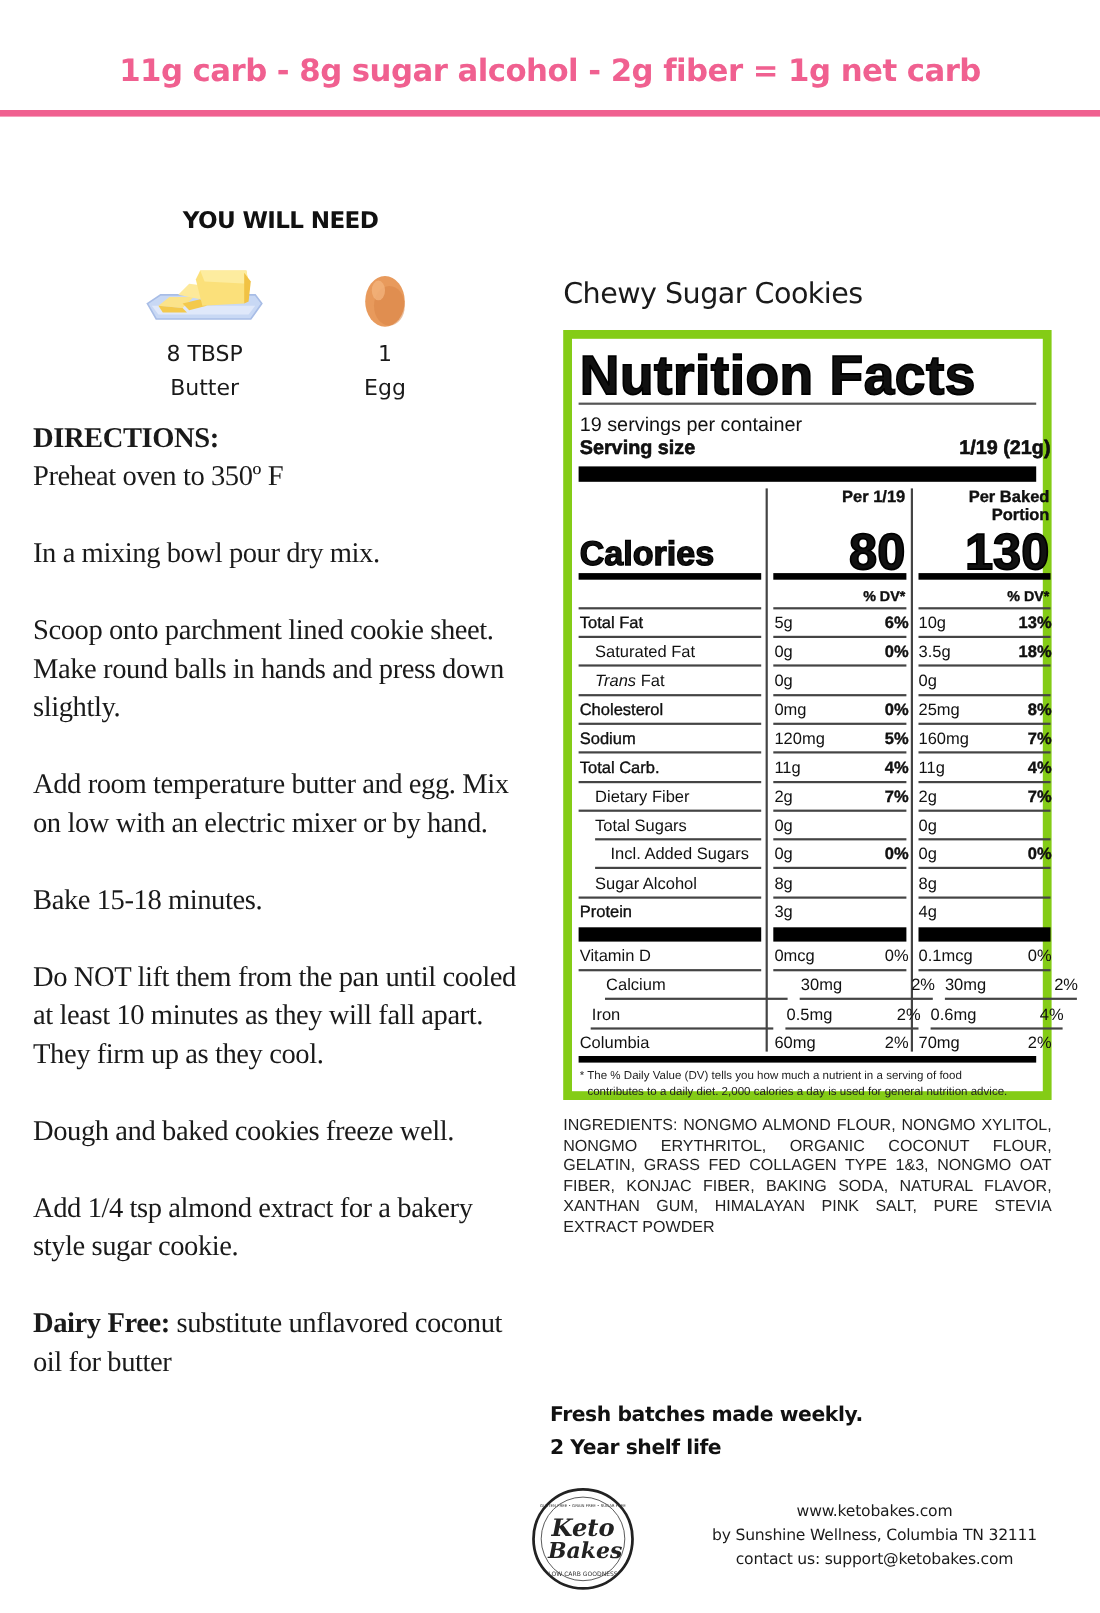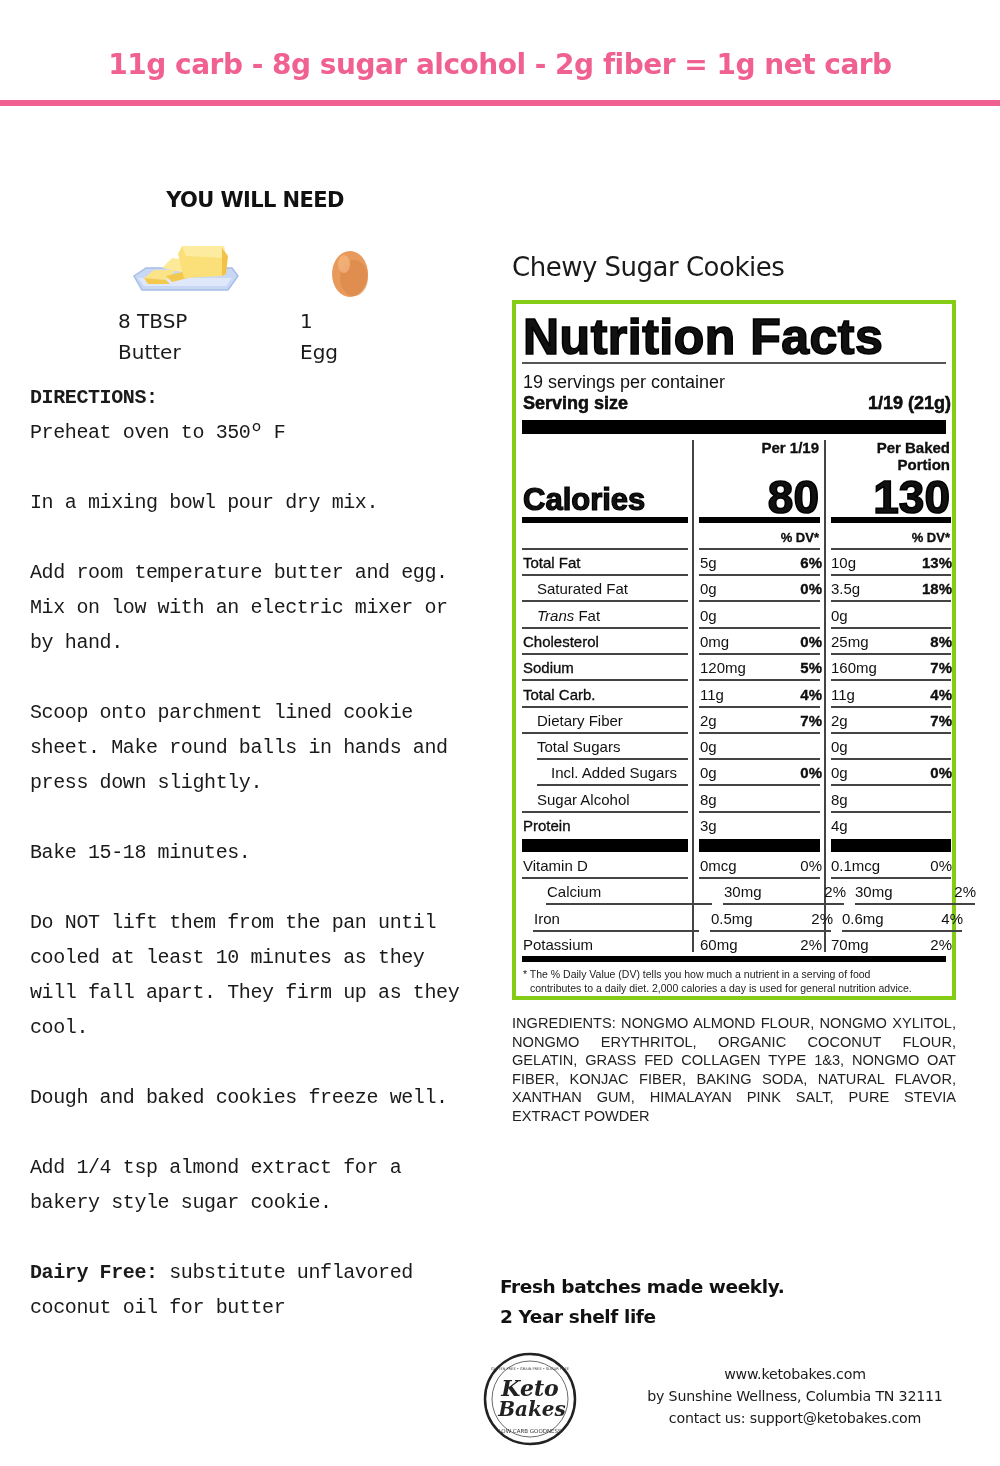--- a/index.html
+++ b/index.html
@@ -6,35 +6,35 @@
   html, body { width: 1000px; height: 1466px; background: #ffffff; overflow: hidden; }
   body { position: relative; font-family: "Liberation Sans", sans-serif; color: #111; }
 
   .top-banner { position: absolute; left: 0; top: 0; width: 1000px; height: 107px; }
   .top-banner .headline { position: absolute; left: 0; top: 48px; width: 1000px; text-align: center;
     font-family: "DejaVu Sans", sans-serif; font-weight: bold; font-size: 28px; letter-spacing: -0.5px; }
   .top-banner .bar { position: absolute; left: 0; top: 100px; width: 1000px; height: 6px; }
 
   .need-title { position: absolute; left: 120px; top: 188px; width: 270px; text-align: center;
     font-family: "DejaVu Sans", sans-serif; font-weight: bold; font-size: 21px; letter-spacing: -0.6px; }
-  .need-item { position: absolute; font-family: "DejaVu Sans", sans-serif; font-size: 20px; line-height: 31px; color: #1a1a1a; }
+  .need-item { position: absolute; text-align: center; font-family: "DejaVu Sans", sans-serif; font-size: 20px; line-height: 31px; color: #1a1a1a; }
   .need-item .pic { height: 60px; display: flex; align-items: flex-end; justify-content: center; margin-bottom: 8px; }
   .butter-item { left: 118px; top: 238px; width: 136px; }
   .egg-item { left: 300px; top: 238px; width: 100px; }
 
   .directions { position: absolute; left: 30px; top: 380px; width: 450px;
-    font-family: Liberation Mono, monospace; font-size: 20px; line-height: 35px; color: #1a1a1a; letter-spacing: -0.4px; }
+    font-family: Liberation Serif, serif; font-size: 26px; line-height: 35px; color: #1a1a1a; letter-spacing: -0.4px; }
   .directions .dir-title { font-weight: bold; }
   .directions p { margin-bottom: 35px; }
   .directions p.tight { margin-bottom: 0; }
   .directions b { font-weight: bold; }
 
   .product-title { position: absolute; left: 512px; top: 252px; font-family: "DejaVu Sans", sans-serif; font-size: 26px; color: #1a1a1a; letter-spacing: -0.5px; }
 
-  .label { position: absolute; left: 512px; top: 300px; width: 444px; height: 700px; border: 4px solid #84cc16; background: #fff; }
+  .label { position: absolute; left: 512px; top: 300px; width: 444px; height: 700px; border: 8px solid #84cc16; background: #fff; }
   .label .nf-title { position: absolute; left: 7px; top: 3px; font-family: "Liberation Sans", sans-serif; font-weight: 900; font-size: 50px; letter-spacing: 0.5px; -webkit-text-stroke: 1.6px #000; line-height: 60px; }
   .label .rule-thin { position: absolute; left: 6px; right: 6px; height: 2px; background: #555; }
   .label .servings { position: absolute; left: 7px; top: 68px; font-size: 18px; }
   .label .serving-size { position: absolute; left: 7px; top: 89px; width: 428px; font-size: 18px; font-weight: bold; display: flex; justify-content: space-between; -webkit-text-stroke: 0.5px #000; }
   .label .bar-thick { position: absolute; left: 6px; right: 6px; height: 14px; background: #000; }
 
   .col-head { position: absolute; font-size: 15px; font-weight: bold; text-align: right; line-height: 17px; -webkit-text-stroke: 0.3px #000; }
   .cal-label { position: absolute; left: 7px; top: 178px; font-size: 31px; font-weight: 900; -webkit-text-stroke: 1.2px #000; }
   .cal-val { position: absolute; font-size: 46px; font-weight: 900; text-align: right; -webkit-text-stroke: 1.6px #000; line-height: 46px; }
   .seg { position: absolute; background: #000; }
@@ -99,22 +99,22 @@
     </svg>
   </div>
   <div>1</div>
   <div>Egg</div>
 </div>
 
 <div class="directions">
   <div class="dir-title">DIRECTIONS:</div>
   <p>Preheat oven to 350º F</p>
   <p>In a mixing bowl pour dry mix.</p>
+  <p>Scoop onto parchment lined cookie sheet. Make round balls in hands and press down slightly.</p>
   <p>Add room temperature butter and egg. Mix on low with an electric mixer or by hand.</p>
-  <p>Scoop onto parchment lined cookie sheet. Make round balls in hands and press down slightly.</p>
   <p>Bake 15-18 minutes.</p>
   <p>Do NOT lift them from the pan until cooled at least 10 minutes as they will fall apart. They firm up as they cool.</p>
   <p>Dough and baked cookies freeze well.</p>
   <p>Add 1/4 tsp almond extract for a bakery style sugar cookie.</p>
   <p class="tight"><b>Dairy Free:</b><span> substitute unflavored coconut oil for butter</span></p>
 </div>
 
 <div class="product-title">Chewy Sugar Cookies</div>
 
 <div class="label">
@@ -288,21 +288,21 @@
         <span class="name">Iron</span>
         <span class="v1">0.5mg</span>
         <span class="p1">2%</span>
         <span class="v2">0.6mg</span>
         <span class="p2">4%</span>
         <span class="ln" style="left:0; width:166px;"></span>
         <span class="ln" style="left:177px; width:121px;"></span>
         <span class="ln" style="left:309px; width:120px;"></span>
       </div>
       <div class="row" style="top: 627.9px;">
-        <span class="name">Potassium</span>
+        <span class="name">Columbia</span>
         <span class="v1">60mg</span>
         <span class="p1">2%</span>
         <span class="v2">70mg</span>
         <span class="p2">2%</span>
       </div>
     </div>
 
   <div class="bar-thick" style="top:652px; height:6px;"></div>
   <div class="footnote">
     <span>* The % Daily Value (DV) tells you how much a nutrient in a serving of food</span>

